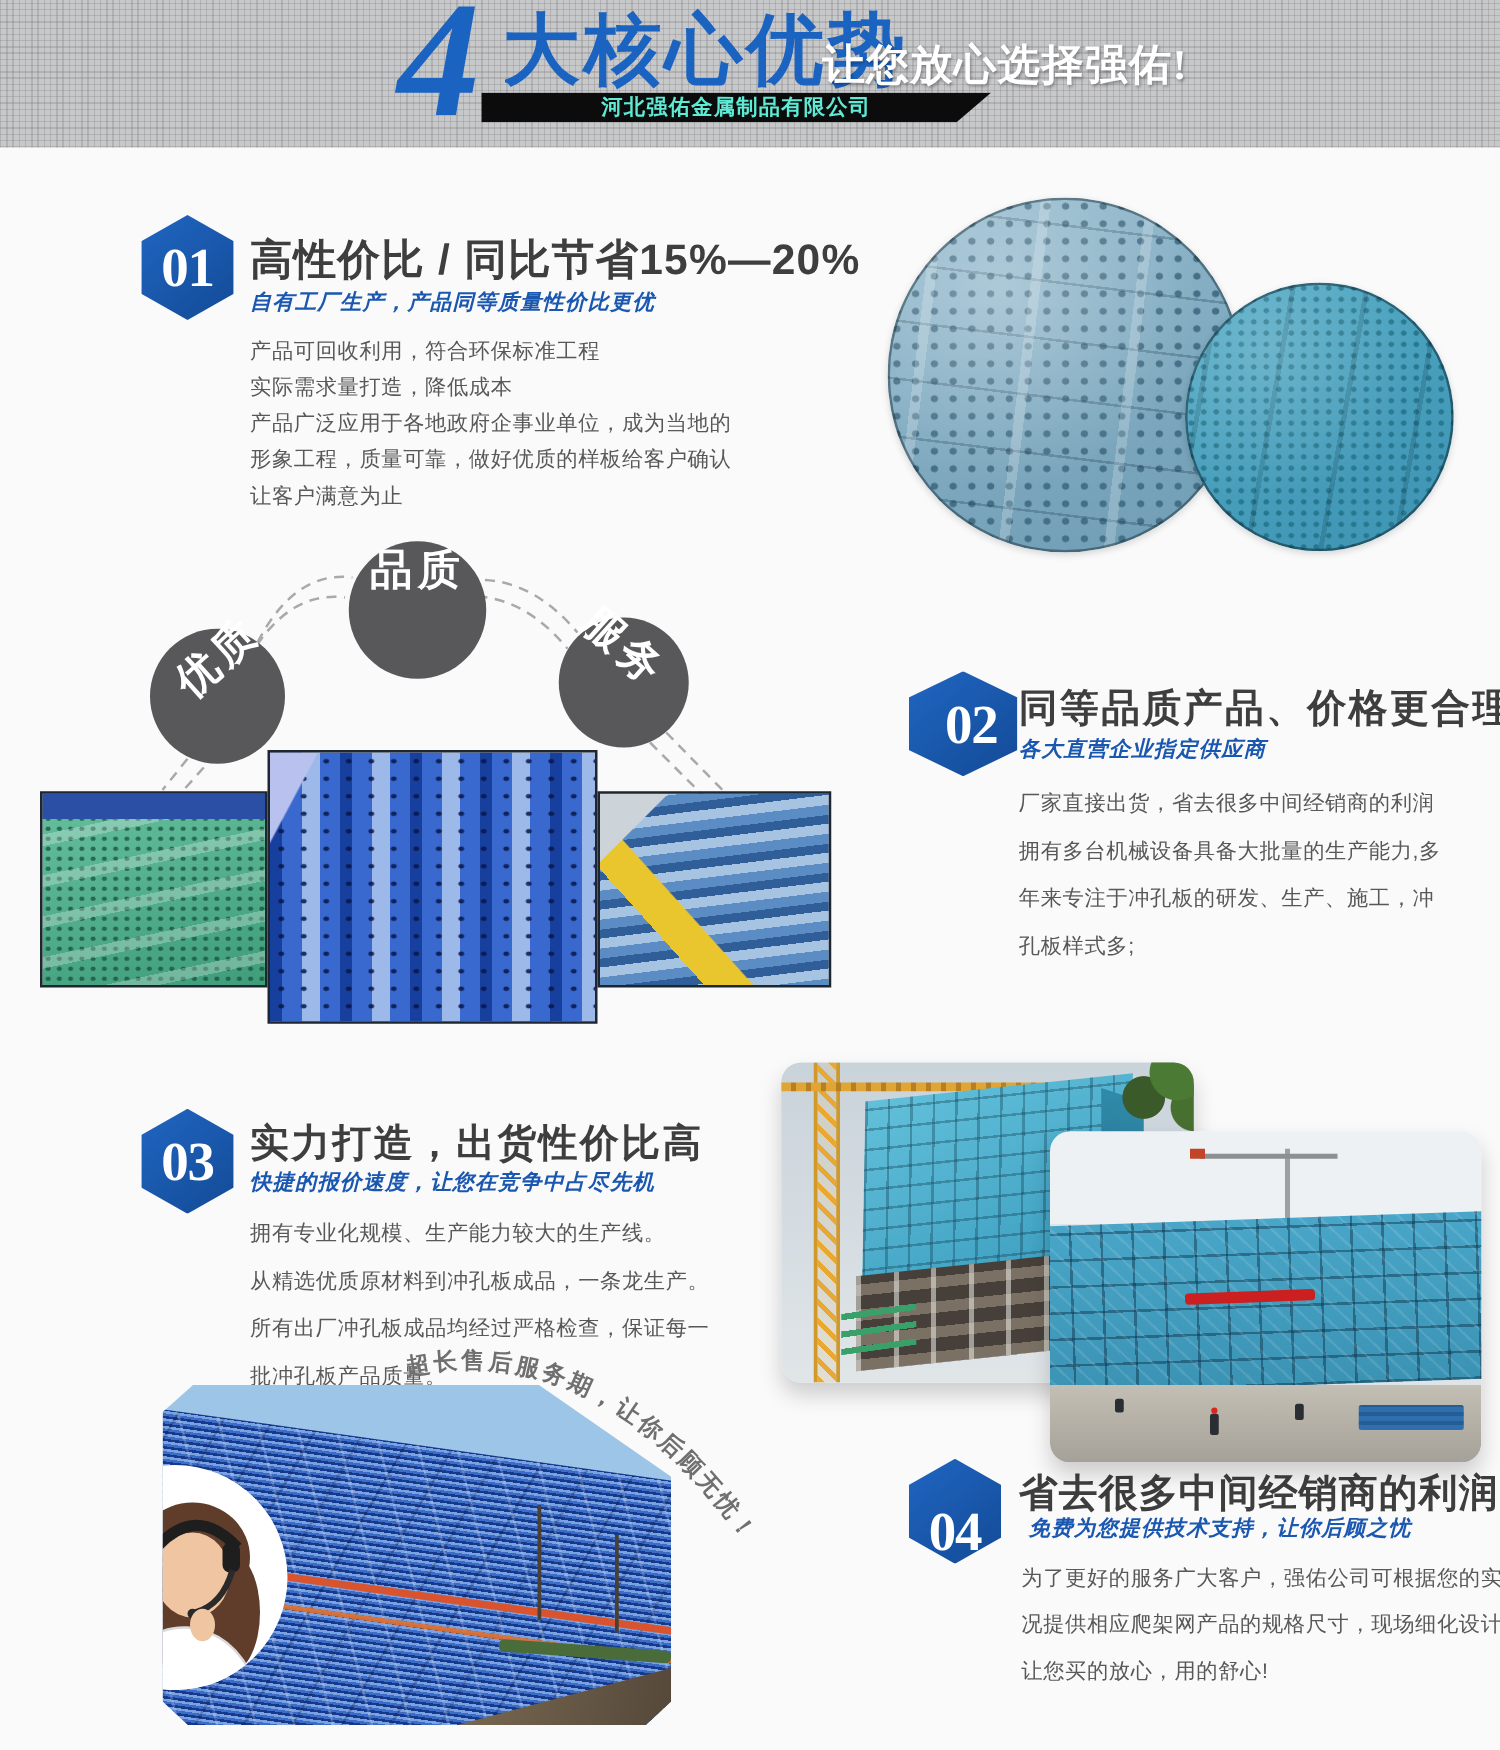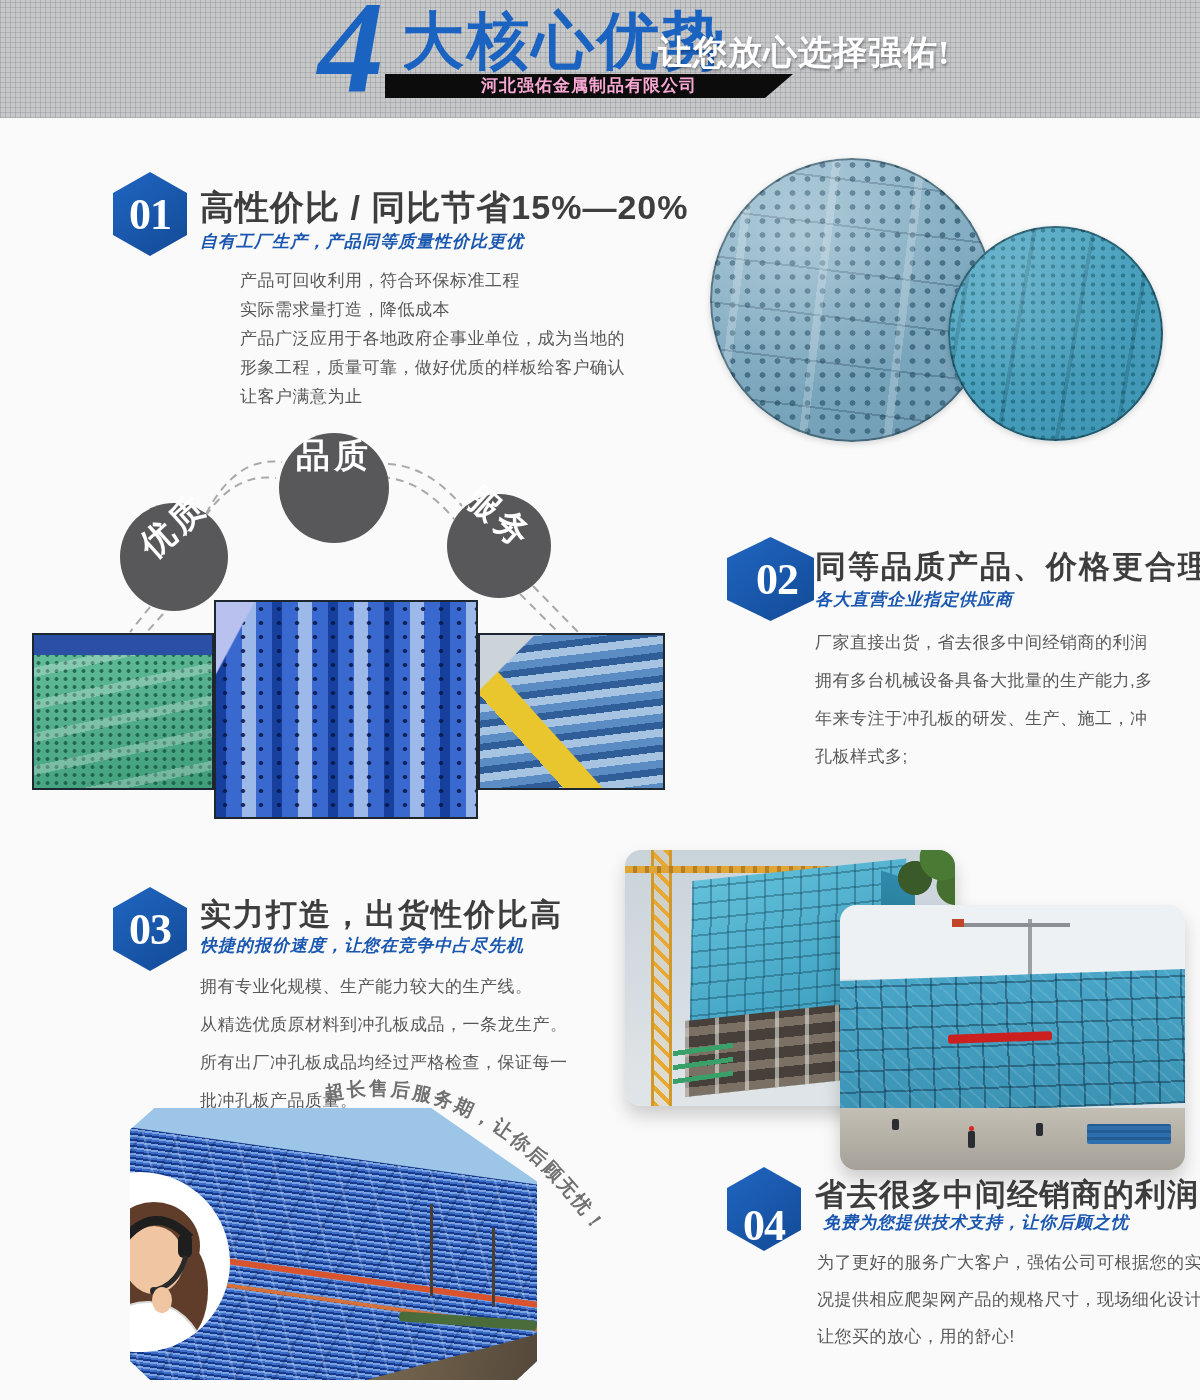--- a/index.html
+++ b/index.html
@@ -16,34 +16,34 @@
   }
   .big4{left:318px;top:-18px;font-family:"Liberation Serif","DejaVu Serif",serif;
     font-size:132px;font-weight:bold;font-style:italic;color:#1b63c0;line-height:1;}
   .hdr-title{left:402px;top:10px;font-family:"Liberation Serif","DejaVu Serif",serif;
     font-size:62px;font-weight:900;color:#1b63c0;letter-spacing:3px;line-height:1;}
   .hdr-tag{left:658px;top:36px;font-family:"Liberation Serif","DejaVu Serif",serif;
     font-size:34px;font-weight:900;color:#ffffff;letter-spacing:1px;line-height:1;
     text-shadow:1px 2px 3px rgba(0,0,0,.35);}
   .company-bar{left:385px;top:74px;width:408px;height:24px;background:#0c0c0c;
     clip-path:polygon(0 0,100% 0,calc(100% - 28px) 100%,0 100%);
-    color:#f9a8d4;font-size:17px;font-weight:bold;line-height:24px;text-align:center;letter-spacing:1px;}
+    color:#5eead4;font-size:17px;font-weight:bold;line-height:24px;text-align:center;letter-spacing:1px;}
 
   
   .hex{width:74px;height:84px;clip-path:polygon(50% 0,100% 25%,100% 75%,50% 100%,0 75%,0 25%);
     background:linear-gradient(140deg,#2066c2,#134a96);display:flex;align-items:center;justify-content:center;}
   .hex span{font-family:"Liberation Serif","DejaVu Serif",serif;font-weight:bold;
     font-size:44px;color:#ffffff;letter-spacing:-1px;}
 
   
   .t-sans{font-weight:bold;color:#3e3e3e;font-size:34px;letter-spacing:1px;white-space:nowrap;}
   .t-serif{font-family:"Liberation Serif","DejaVu Serif",serif;font-weight:900;color:#3e3e3e;font-size:31px;letter-spacing:2px;white-space:nowrap;}
   .t-sub{font-family:"Liberation Serif","DejaVu Serif",serif;font-weight:900;color:#1a57b0;font-size:17px;letter-spacing:1px;white-space:nowrap;font-style:italic;}
   .body-txt{color:#585858;font-size:17px;letter-spacing:.5px;white-space:nowrap;}
-  .lh29 div{line-height:29px;margin-left:40px;}
+  .lh29 div{line-height:29px;}
   .lh38 div{line-height:38px;}
 
   
   .gcirc{border-radius:50%;background:#58585a;display:flex;align-items:flex-start;justify-content:center;
     color:#fff;font-weight:bold;letter-spacing:4px;}
   .gcirc.big{font-size:34px;}
   .dash-svg{left:0;top:0;width:1200px;height:1400px;pointer-events:none;}
 
   
   .pc-large{left:710px;top:158px;width:284px;height:284px;border-radius:50%;z-index:1;

